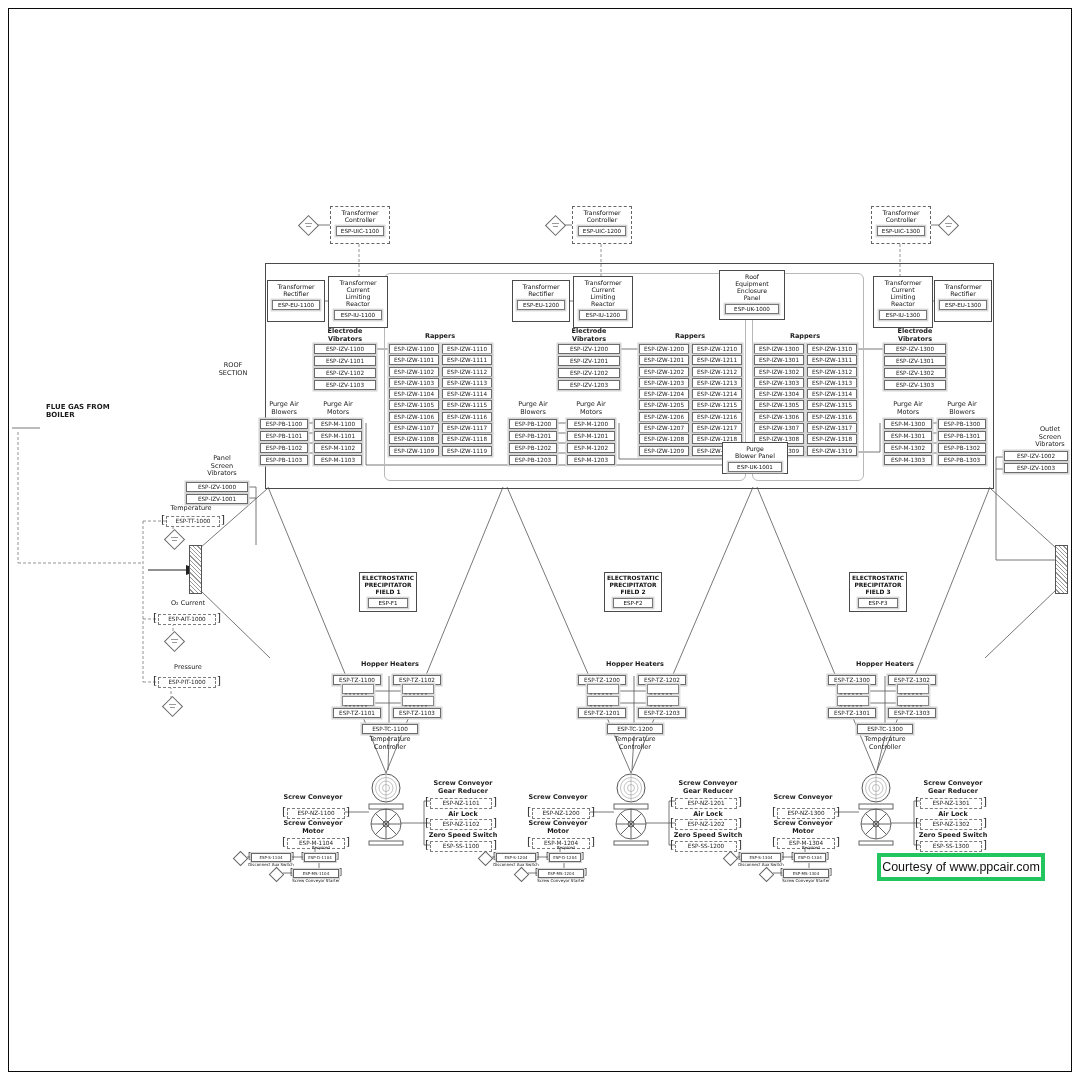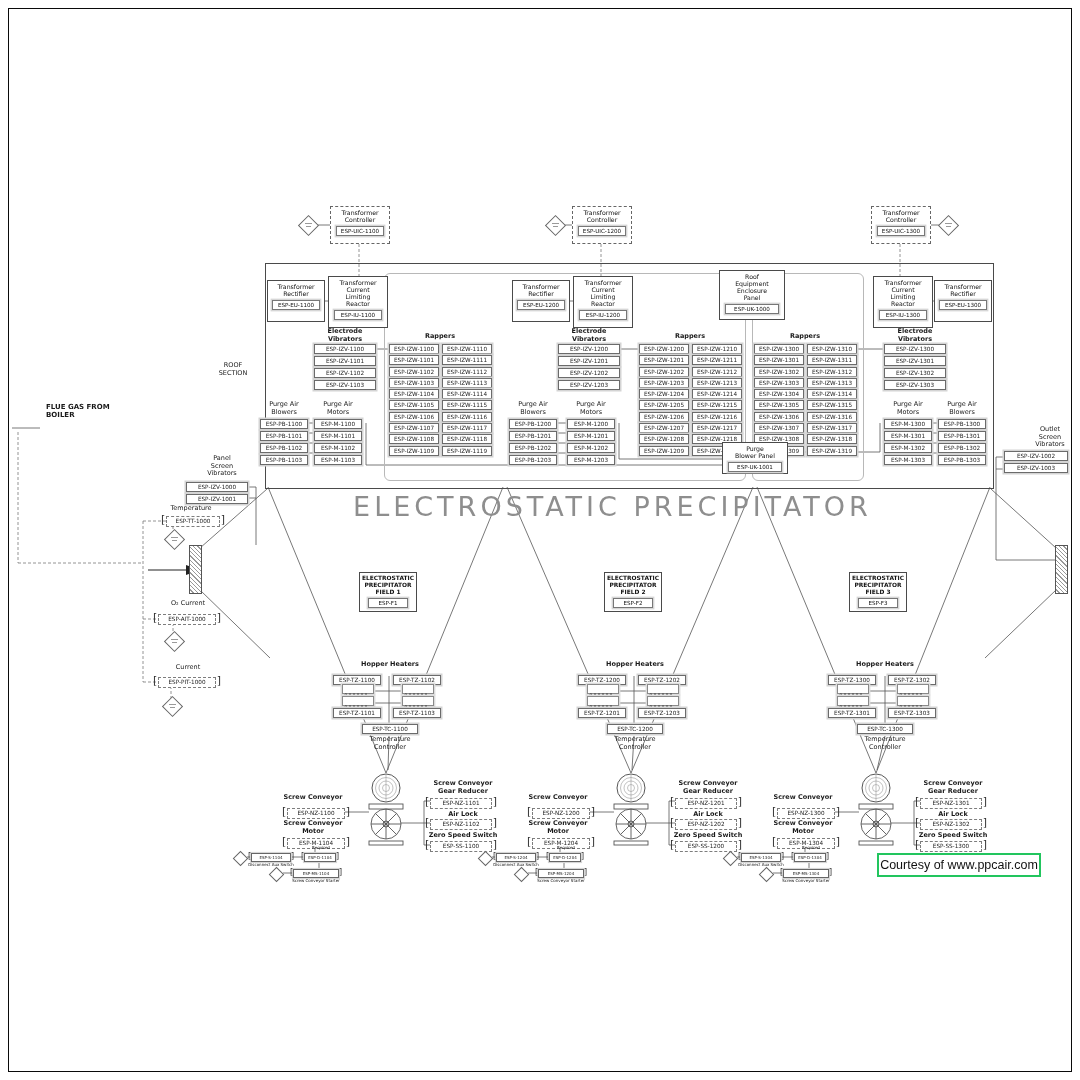--- a/index.html
+++ b/index.html
@@ -32,21 +32,21 @@
   .dia b::after{content:"";position:absolute;left:4px;right:4px;top:7px;height:1px;background:#9a9a9a;}
   .dia-sm{position:absolute;width:9px;height:9px;border:1px solid #666;background:#fff;transform:rotate(45deg);}
   .heater{position:absolute;width:30px;height:8px;border:1px solid #8a8a8a;box-shadow:0 0 0 1.4px #ddd;background:#fff;}
   .ctag{position:absolute;height:7px;line-height:7px;font-size:4px;text-align:center;background:#fff;
         border:1px solid #666;box-shadow:0 0 0 1.1px #d6d6d6;color:#222;}
   .ctag.brk::before{font-size:8px;left:-4px;top:-1px;}
   .ctag.brk::after{font-size:8px;right:-4px;top:-1px;}
   .micro{position:absolute;font-size:4px;line-height:1.2;text-align:center;color:#111;white-space:pre-line;}
   .title{position:absolute;left:340px;top:491px;width:545px;text-align:center;font-size:27px;
          letter-spacing:4px;color:#8e8e8e;}
-  .courtesy{position:absolute;left:877px;top:853px;width:160px;height:20px;border:2px solid #22c55e;
+  .courtesy{position:absolute;left:877px;top:853px;width:160px;height:20px;border:4px solid #22c55e;
             font-size:12.5px;line-height:20px;text-align:center;color:#111;
             font-family:"Liberation Sans",sans-serif;}
   .nozzle{position:absolute;width:11px;height:47px;border:1px solid #555;
           background:repeating-linear-gradient(45deg,#fff 0 2px,#999 2px 3px);}
 </style>
 </head>
 <body>
 
 <div id="canvas">
   <div class="frame"></div>
@@ -367,42 +367,41 @@
 Enclosure
 Panel</div>
     <div class="btag" style="width:52px;">ESP-UK-1000</div>
   </div>
   <div class="box" style="left:722px;top:442px;width:64px;height:30px;">
     <div class="blines">Purge
 Blower Panel</div>
     <div class="btag" style="width:52px;">ESP-UK-1001</div>
   </div>
 
-  <div class="title">ELECTROSTATIC  PRECIPITATOR</div>
 
   <div class="hdr hdrL" style="left:46px;top:403px;width:110px;font-size:7px;font-weight:bold;">FLUE GAS FROM
 BOILER</div>
   <div class="hdr" style="left:192px;top:455px;width:60px;">Panel
 Screen
 Vibrators</div>
   <div class="stack" style="left:186px;top:482px;width:62px;">
       <div class="tag">ESP-IZV-1000</div>
       <div class="tag">ESP-IZV-1001</div>
     </div>
   <div class="hdr" style="left:156px;top:505px;width:70px;">Temperature</div>
   <div class="dtag brk" style="left:166px;top:516px;width:52px;">ESP-TT-1000</div>
   <div class="dia" style="left:167px;top:532px;">
       <b></b>
     </div>
   <div class="hdr" style="left:153px;top:600px;width:70px;">O₂ Current</div>
   <div class="dtag brk" style="left:158px;top:614px;width:56px;">ESP-AIT-1000</div>
   <div class="dia" style="left:167px;top:634px;">
       <b></b>
     </div>
-  <div class="hdr" style="left:153px;top:664px;width:70px;">Current</div>
+  <div class="hdr" style="left:153px;top:664px;width:70px;">Pressure</div>
   <div class="dtag brk" style="left:158px;top:677px;width:56px;">ESP-PIT-1000</div>
   <div class="dia" style="left:165px;top:699px;">
       <b></b>
     </div>
 
   <div class="hdr" style="left:1018px;top:426px;width:64px;">Outlet
 Screen
 Vibrators</div>
   <div class="stack" style="left:1004px;top:451px;width:64px;">
       <div class="tag">ESP-IZV-1002</div>

